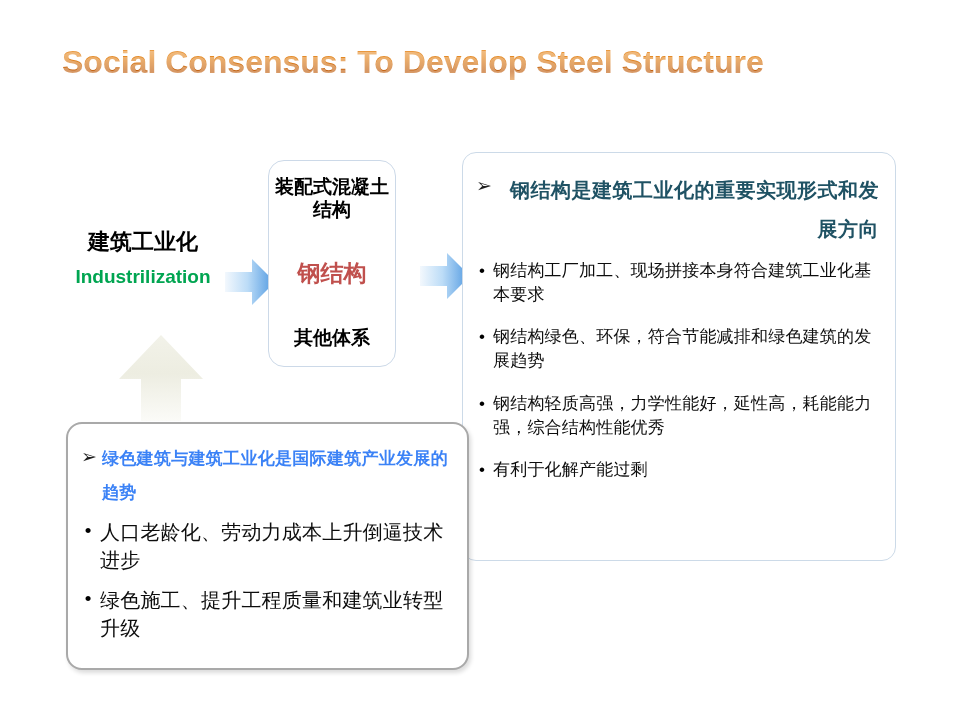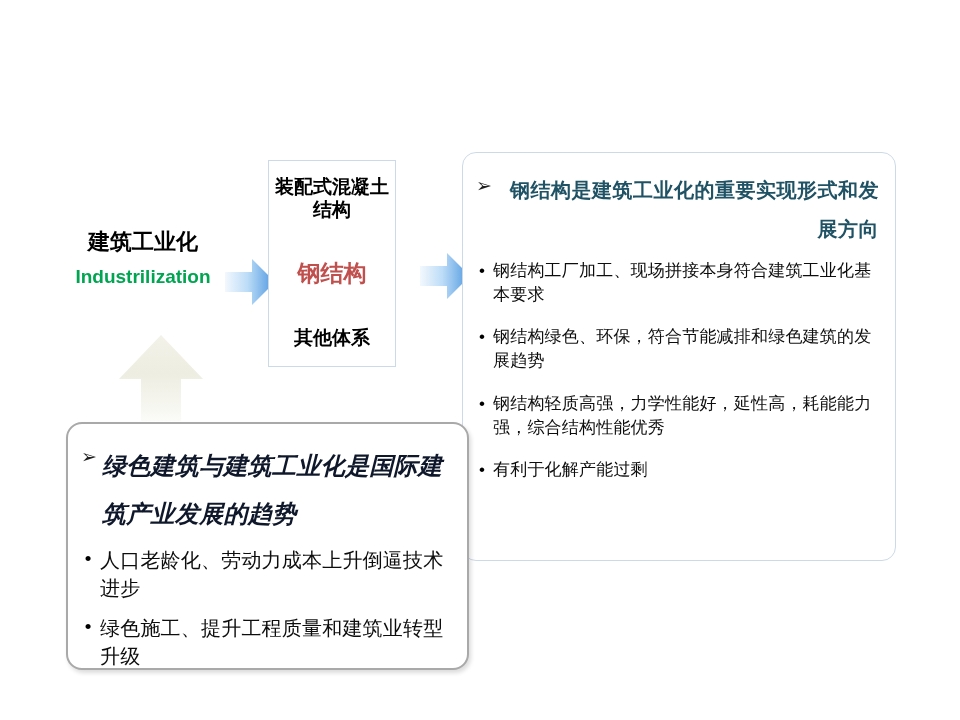--- a/index.html
+++ b/index.html
@@ -80,21 +80,21 @@
   #arrow-2 { left: 419px; top: 252px; }
 
   
   #middle-box {
     position: absolute;
     left: 268px;
     top: 160px;
     width: 128px;
     height: 207px;
     border: 1px solid #ccd9e8;
-    border-radius: 0;
+    border-radius: 16px;
     background: #ffffff;
     box-sizing: border-box;
     display: flex;
     flex-direction: column;
     align-items: center;
     justify-content: space-between;
     padding: 14px 4px 16px 4px;
   }
   #mid-item-1 {
     font-size: 19px;
@@ -194,26 +194,25 @@
   }
   #bottom-heading .arrow-bullet {
     flex: 0 0 auto;
     width: 26px;
     font-size: 19px;
     line-height: 1.6;
     color: #1f1f1f;
     text-align: center;
   }
   #bottom-heading .heading-text {
-    font-size: 24px;
-    font-weight: bold;
-    color: #0f172a;
+    font-size: 17px;
+    font-weight: bold;
+    color: #3b82f6;
     line-height: 2.0;
     letter-spacing: 0.3px;
-    font-style: italic;
   }
   .b-bullet {
     display: flex;
     align-items: flex-start;
     margin: 0 0 12px 0;
   }
   .b-bullet .dot {
     flex: 0 0 auto;
     width: 24px;
     text-align: center;
@@ -226,20 +225,21 @@
     font-size: 20px;
     line-height: 1.4;
     color: #0d0d0d;
     letter-spacing: 0.2px;
   }
 </style>
 </head>
 <body>
 
 <div id="title-block">
+  <div class="title-line" id="title-en">Social Consensus: To Develop Steel Structure</div>
 </div>
 
 <div id="left-label-group">
   <div id="left-label-cn">建筑工业化</div>
   <div id="left-label-en">
     <div>Industrilization</div>
   </div>
 </div>
 
 <svg id="up-arrow" viewBox="0 0 88 90">

